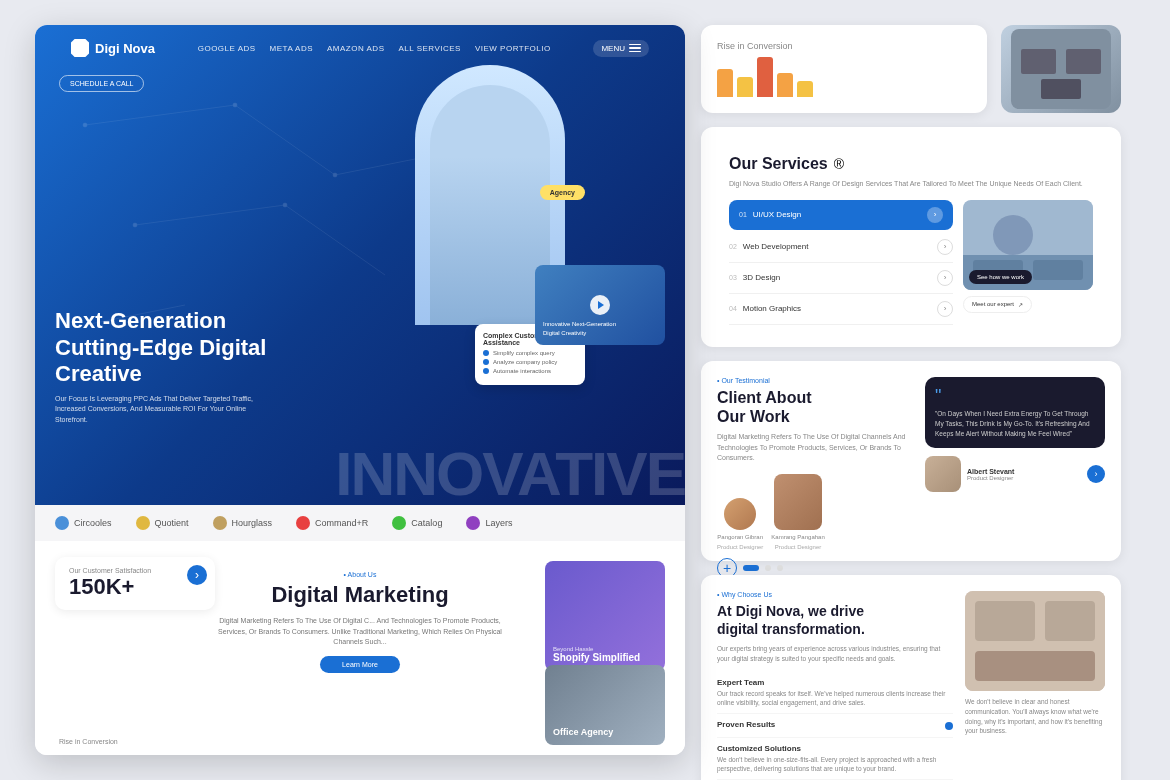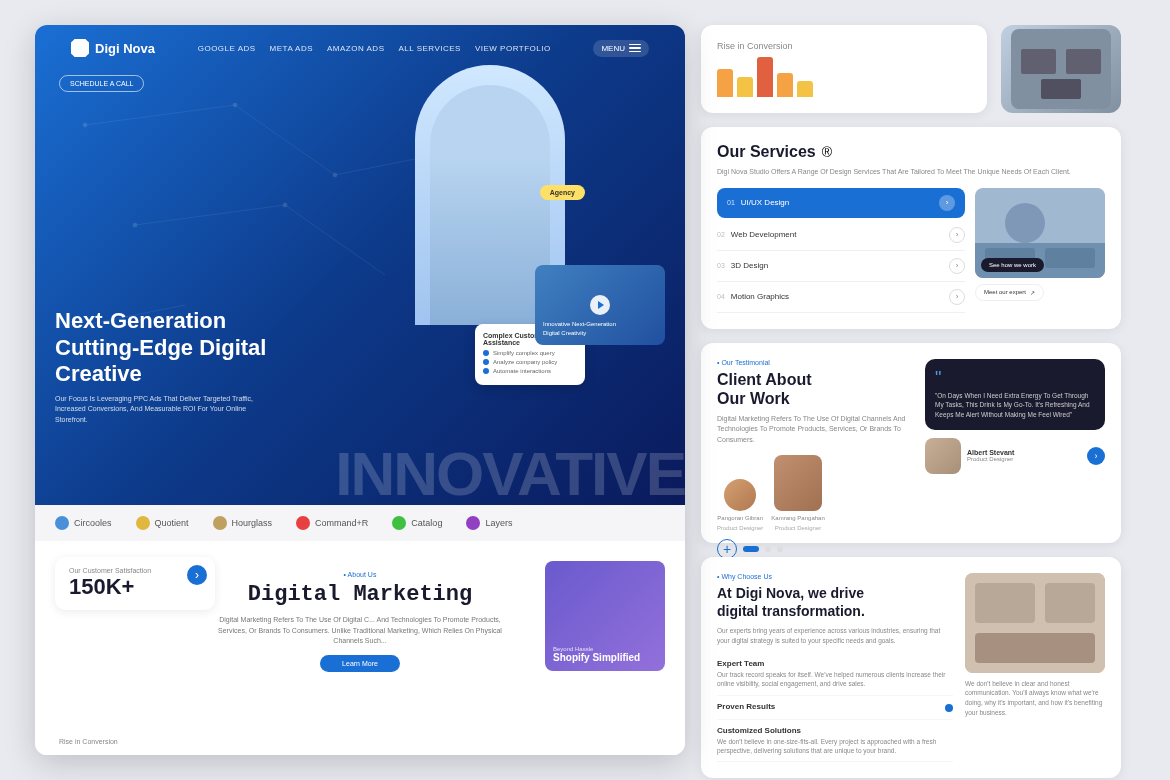--- a/index.html
+++ b/index.html
@@ -282,21 +282,20 @@
     .about-tag::before {
       content: '• ';
     }
 
     .about-title {
       font-size: 22px;
       font-weight: 800;
       color: #1a1a2e;
       text-align: center;
       margin-bottom: 8px;
-      font-family: Liberation Mono, monospace;
     }
 
     .about-desc {
       font-size: 7px;
       color: #777;
       text-align: center;
       line-height: 1.5;
       max-width: 300px;
       margin: 0 auto 8px;
     }
@@ -423,21 +422,21 @@
       width: 120px;
       background: linear-gradient(135deg, #c0d0e0, #8090a0);
       border-radius: 12px;
       overflow: hidden;
     }
 
     
     .services-card {
       background: #fff;
       border-radius: 12px;
-      padding: 16px;
+      padding: 28px;
       box-shadow: 0 2px 12px rgba(0,0,0,0.08);
       height: 220px;
     }
 
     .services-header {
       display: flex;
       align-items: center;
       gap: 6px;
       margin-bottom: 6px;
     }
@@ -924,20 +923,23 @@
         <div class="about-title">Digital Marketing</div>
         <div class="about-desc">Digital Marketing Refers To The Use Of Digital C... And Technologies To Promote Products, Services, Or Brands To Consumers. Unlike Traditional Marketing, Which Relies On Physical Channels Such...</div>
         <div class="learn-more-btn">Learn More</div>
       </div>
 
       <div class="shopify-card">
         <div class="shopify-card-label">Beyond Hassle</div>
         <div class="shopify-card-title">Shopify Simplified</div>
       </div>
 
+      <div class="office-card">
+        <div class="office-label">Office Agency</div>
+      </div>
 
       <div class="rise-section">
         <div class="rise-label">Rise in Conversion</div>
       </div>
 
     </div>
 
   </div>
 
   <div class="right-panel">

